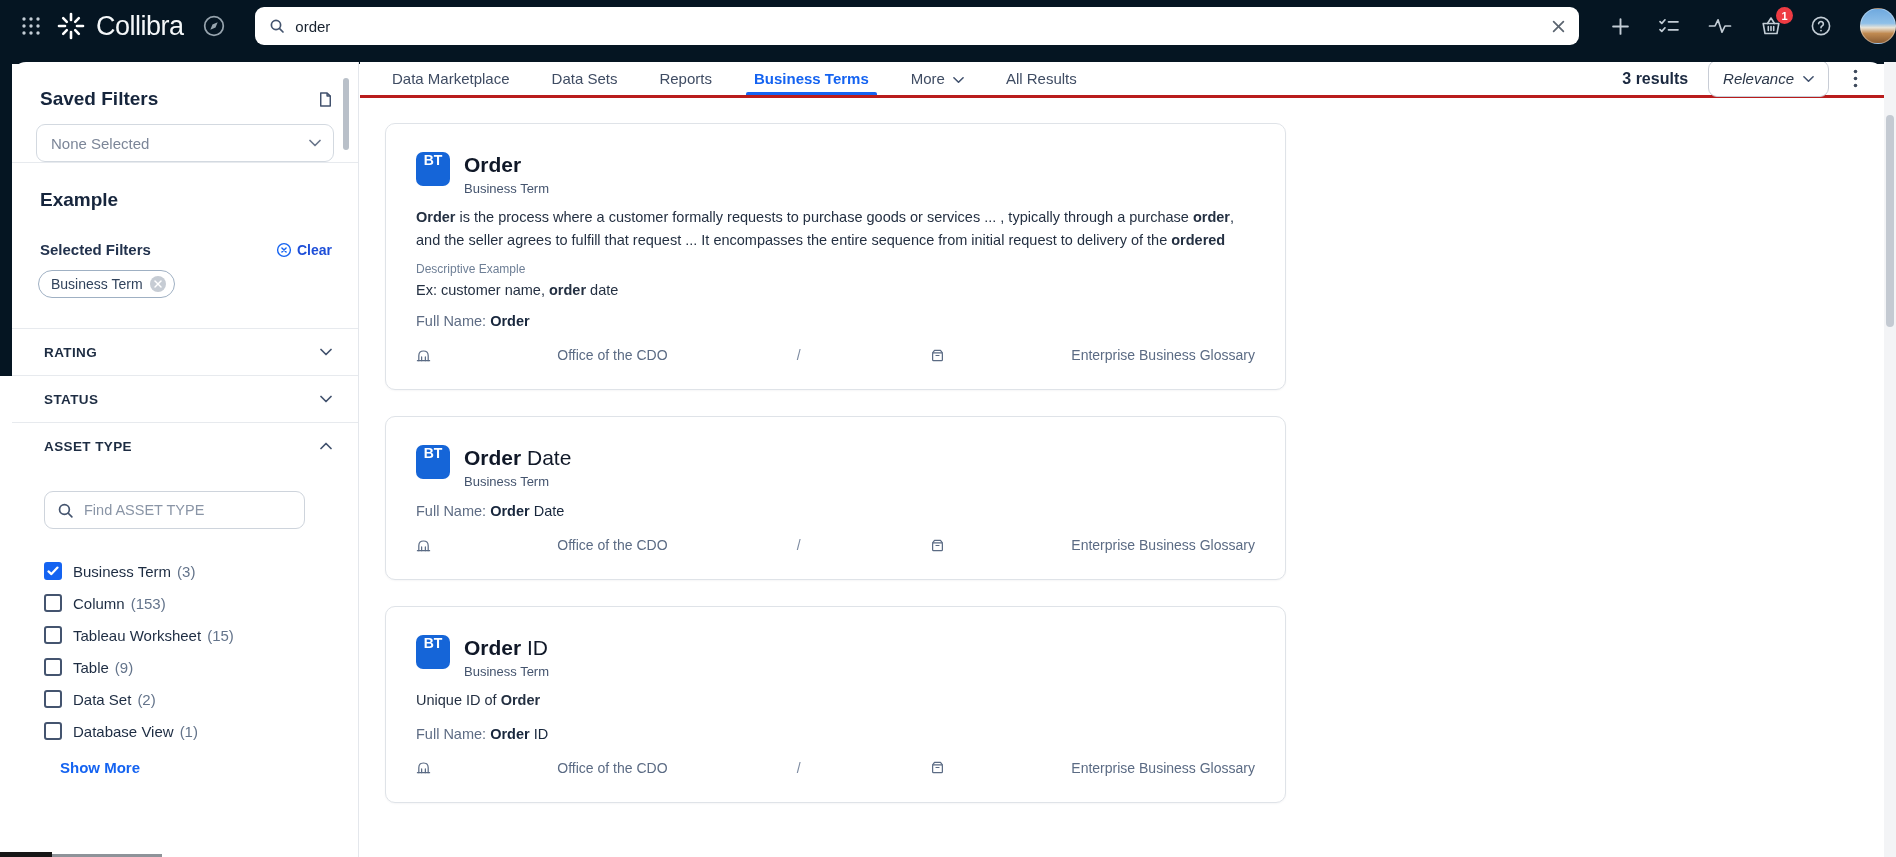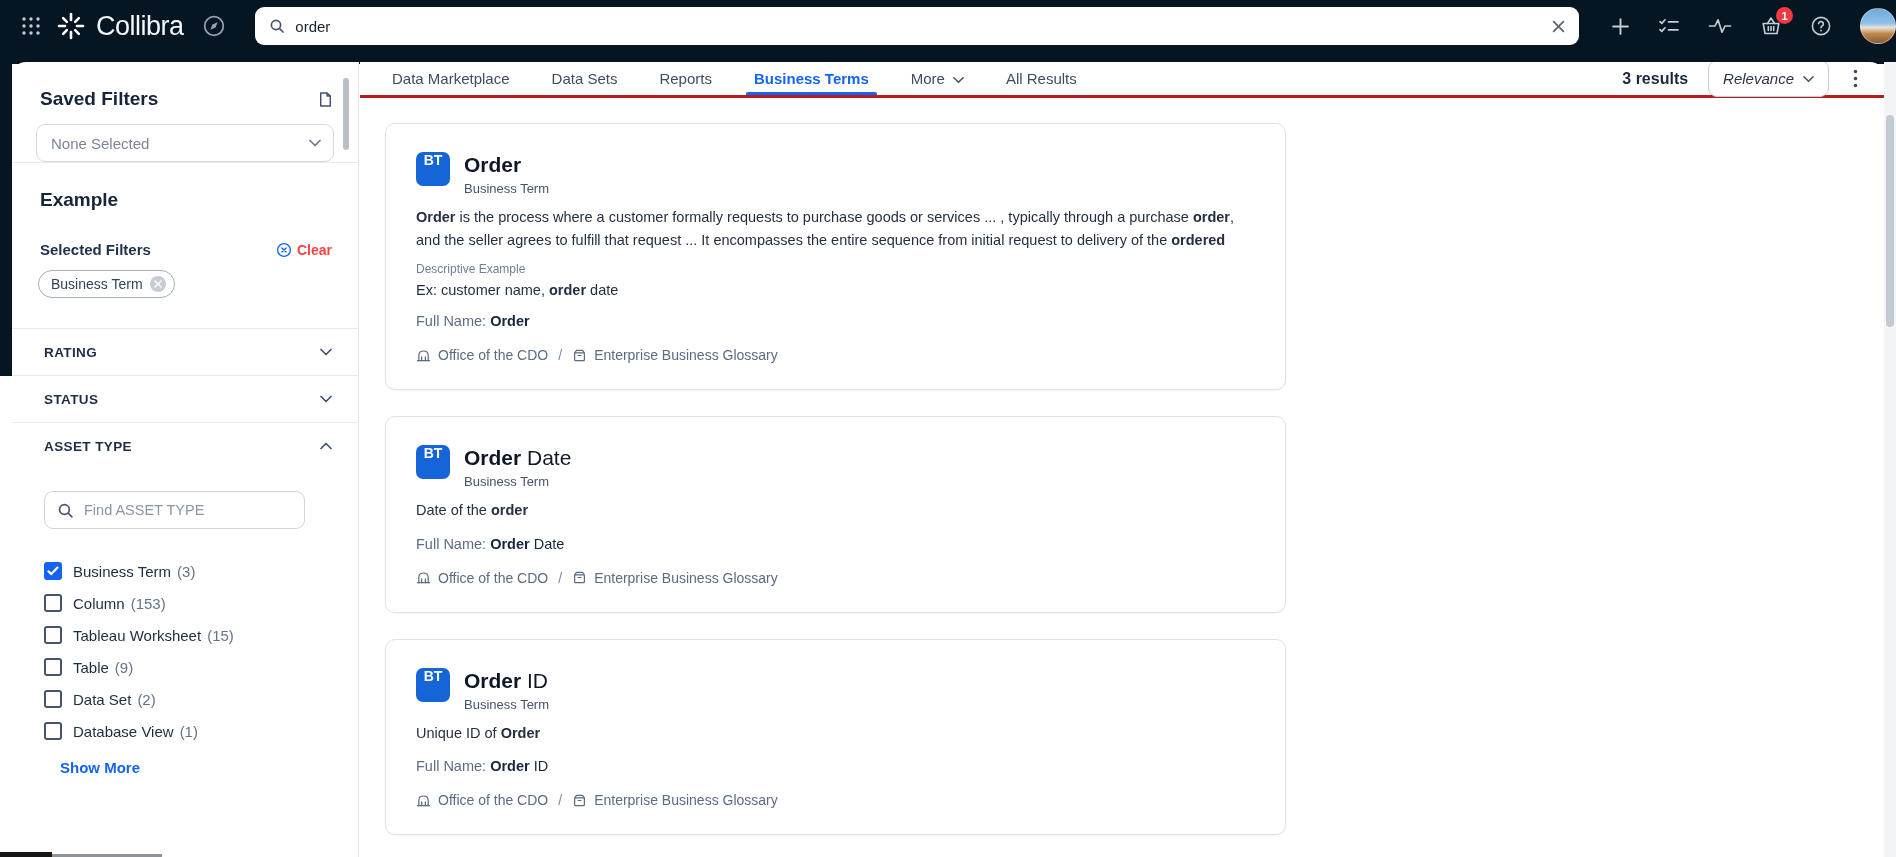--- a/index.html
+++ b/index.html
@@ -58,21 +58,21 @@
     margin:14px 24px 0 24px; height:38px; border:1px solid #d3d9e0; border-radius:9px;
     display:flex; align-items:center; justify-content:space-between; padding:0 12px 0 14px;
     color:#7c8698; font-size:15px; cursor:pointer; background:#fff;
   }
   .dropdown .chev { color:#6b778c; }
   hr.div { border:none; border-top:1px solid #e7eaee; margin:0; }
   .div-mt24 { margin-top:24px; }
   .filters-title { font-size:19px; font-weight:600; color:#16253c; padding:26px 0 0 28px; }
   .sel-row { display:flex; align-items:center; justify-content:space-between; padding:30px 26px 0 28px; }
   .sel-label { font-size:15px; font-weight:700; color:#22324d; }
-  .clear-link { display:flex; align-items:center; gap:5px; color:#ef4444; font-size:14px; font-weight:600; cursor:pointer;justify-content:center; }
+  .clear-link { display:flex; align-items:center; gap:5px; color:#1d4ed8; font-size:14px; font-weight:600; cursor:pointer;justify-content:center; }
   .chip-row { display:flex; padding:12px 0 0 26px; gap:8px; }
   .chip {
     display:flex; align-items:center; gap:7px; border:1px solid #9fb0c3; border-radius:15px;
     padding:4px 8px 4px 12px; font-size:14px; color:#31435c; background:#fff; cursor:pointer; height:28px;
   }
   .chip-x { width:16px; height:16px; border-radius:50%; background:#c6ccd4; color:#fff; display:flex; align-items:center; justify-content:center; }
   .sec-body { margin-top:30px; }
   .sec-row { height:46px; display:flex; align-items:center; justify-content:space-between; padding:0 26px 0 32px; cursor:pointer; }
   .sec-label { font-size:13.5px; font-weight:600; letter-spacing:.4px; color:#1d2c42; }
   .sec-chev { color:#42526e; display:flex; transition:transform .1s; }
@@ -135,21 +135,21 @@
   .card-title span { font-weight:500; }
   .card-title span.b { font-weight:800; }
   .card-type { font-size:13px; color:#44546e; margin-top:4px; }
   .rich span.b { font-weight:700; }
   .card-desc { margin-top:10px; font-size:14.5px; line-height:22.5px; color:#243042; max-width:845px; }
   .ex-label { margin-top:11px; font-size:12px; color:#6e7f96; }
   .card-ex { margin-top:5px; font-size:14.5px; color:#243042; line-height:18px; }
   .card-fullname { margin-top:13px; font-size:14.5px; line-height:18px; }
   .fn-label { color:#5e6c84; }
   .fn-value { color:#17263c; }
-  .card-crumbs { margin-top:17px; display:flex; align-items:center; gap:7px; font-size:14px; color:#5b6b84; }
+  .card-crumbs { margin-top:17px; display:flex; align-items:center; gap:7px; font-size:14px; color:#5b6b84;justify-content:space-between; }
   .crumb { cursor:pointer; }
   .crumb-ic { display:flex; color:#5b6b84; }
   .crumb-sep { margin:0 3px; color:#7c8aa0; }
   
   .vscroll { position:absolute; top:62px; right:0; width:12px; bottom:0; background:#f3f4f6; z-index:4; }
   .vthumb { position:absolute; top:53px; left:2px; width:8px; height:212px; background:#c4cad2; border-radius:4px; }
   
   .sliver-dark { position:absolute; left:0; bottom:0; width:52px; height:5px; background:#161616; z-index:6; }
   .sliver-gray { position:absolute; left:52px; bottom:0; width:110px; height:3px; background:#8e9399; z-index:6; }
   svg { display:block; }
@@ -489,21 +489,20 @@
       <div class="card">
     <div class="card-head">
       <div class="bt-badge">
             <span class="badge-txt">BT</span>
           </div>
       <div class="head-txt">
         <div class="card-title rich"><span class="b">Order</span><span> Date</span></div>
         <div class="card-type">Business Term</div>
       </div>
     </div>
-    <div class="card-desc rich"><span>Date of the </span><span class="b">order</span></div>
 
     <div class="card-fullname">
       <span class="fn-label">Full Name: </span><span class="fn-value rich"><span class="b">Order</span><span> Date</span></span>
     </div>
     <div class="card-crumbs">
       <span class="crumb-ic">
         <svg width="15" height="15" viewBox="0 0 16 16" fill="none" stroke="currentColor" stroke-width="1.3" stroke-linecap="round" stroke-linejoin="round">
           <path d="M3 13.5 V8.2 C3 5 5.2 3.2 8 3.2 C10.8 3.2 13 5 13 8.2 V13.5"></path>
           <path d="M6 13.5 V9.5 M10 13.5 V9.5"></path>
           <path d="M1.5 13.5 H14.5"></path>

